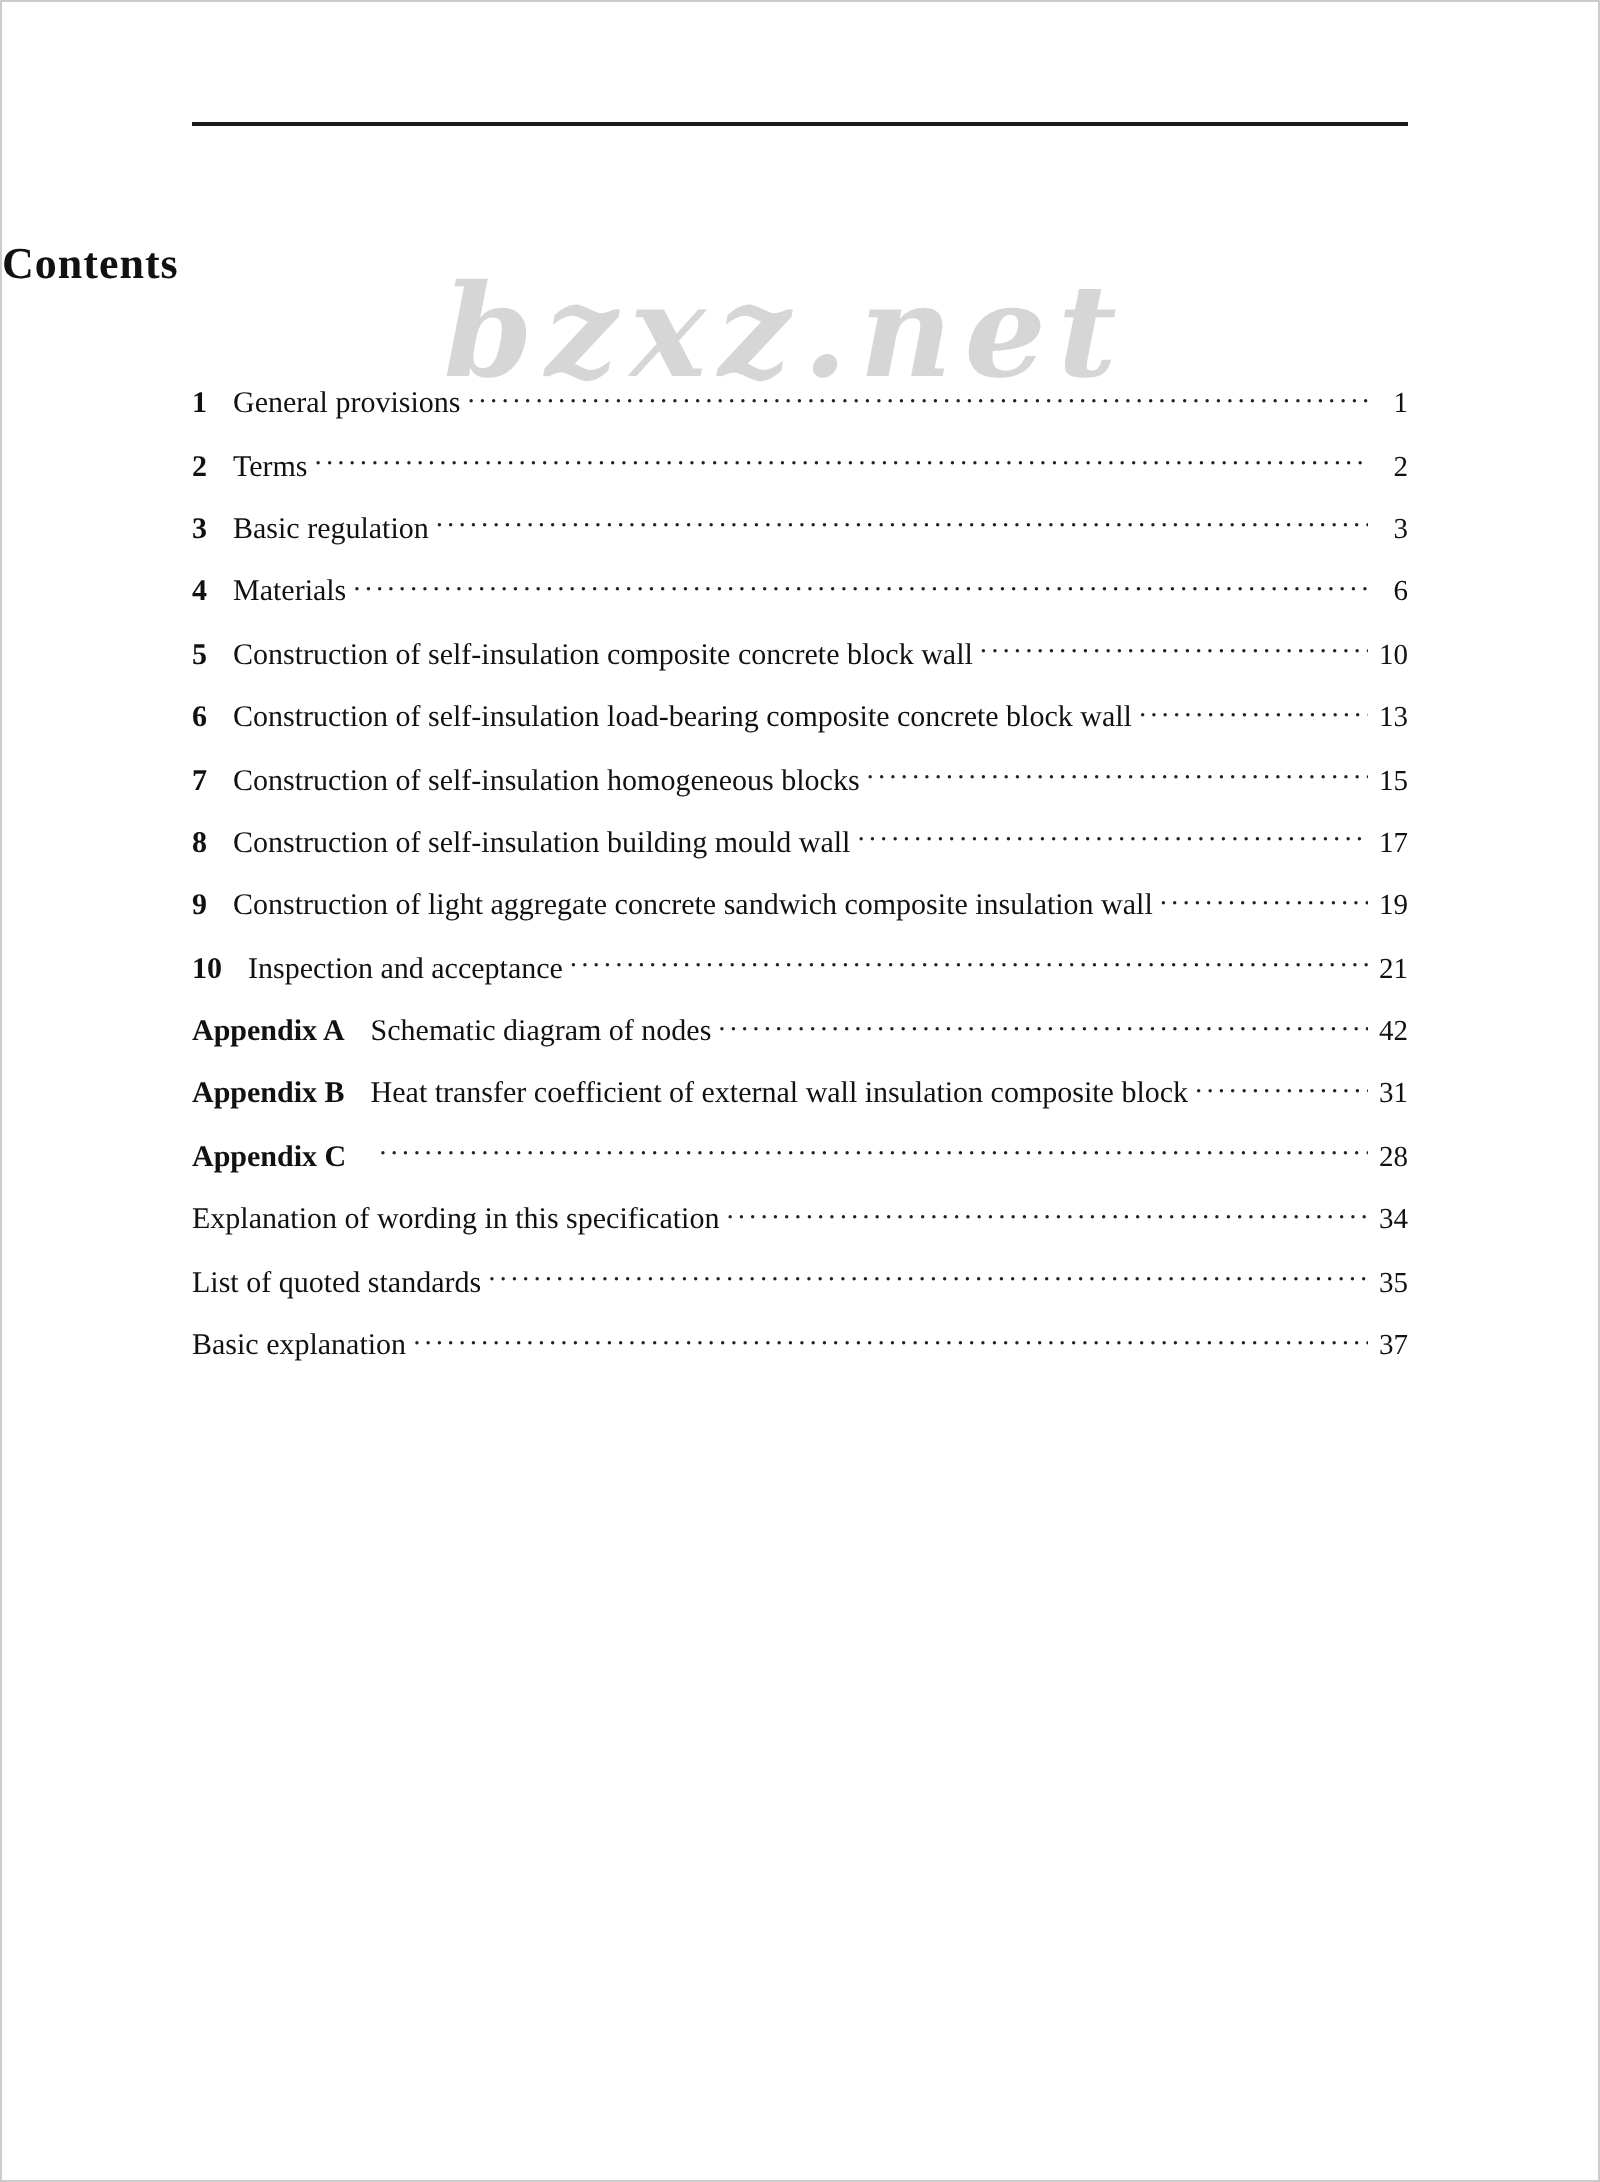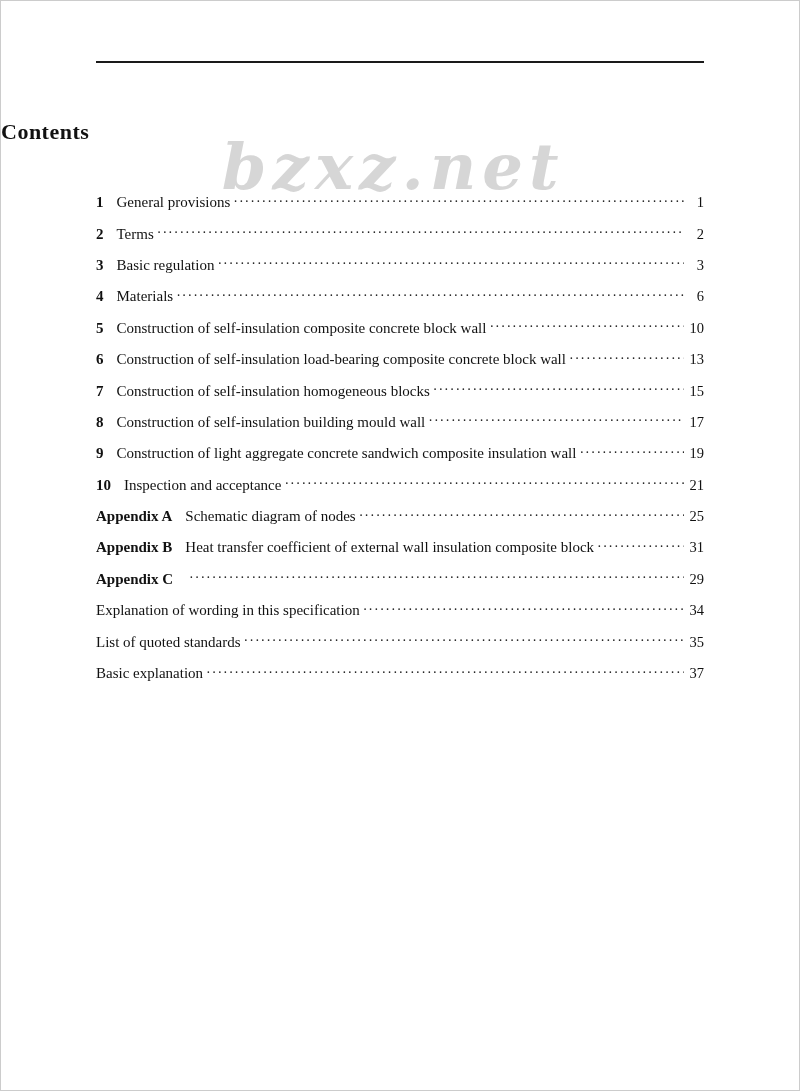--- a/index.html
+++ b/index.html
@@ -160,32 +160,32 @@
       <div class="toc-row">
     <span class="toc-num">10</span>
     <span class="toc-label bold">Inspection and acceptance</span>
     <span class="toc-dots">········································································································································································································</span>
     <span class="toc-page">21</span>
   </div>
       <div class="toc-row">
     <span class="toc-num">Appendix A</span>
     <span class="toc-label">Schematic diagram of nodes</span>
     <span class="toc-dots">········································································································································································································</span>
-    <span class="toc-page">25</span>
+    <span class="toc-page">42</span>
   </div>
       <div class="toc-row">
     <span class="toc-num">Appendix B</span>
     <span class="toc-label">Heat transfer coefficient of external wall insulation composite block</span>
     <span class="toc-dots">········································································································································································································</span>
     <span class="toc-page">31</span>
   </div>
       <div class="toc-row">
     <span class="toc-num">Appendix C</span>
     <span class="toc-dots">········································································································································································································</span>
-    <span class="toc-page">29</span>
+    <span class="toc-page">28</span>
   </div>
       <div class="toc-row">
 
     <span class="toc-label bold">Explanation of wording in this specification</span>
     <span class="toc-dots">········································································································································································································</span>
     <span class="toc-page">34</span>
   </div>
       <div class="toc-row">
 
     <span class="toc-label bold">List of quoted standards</span>

